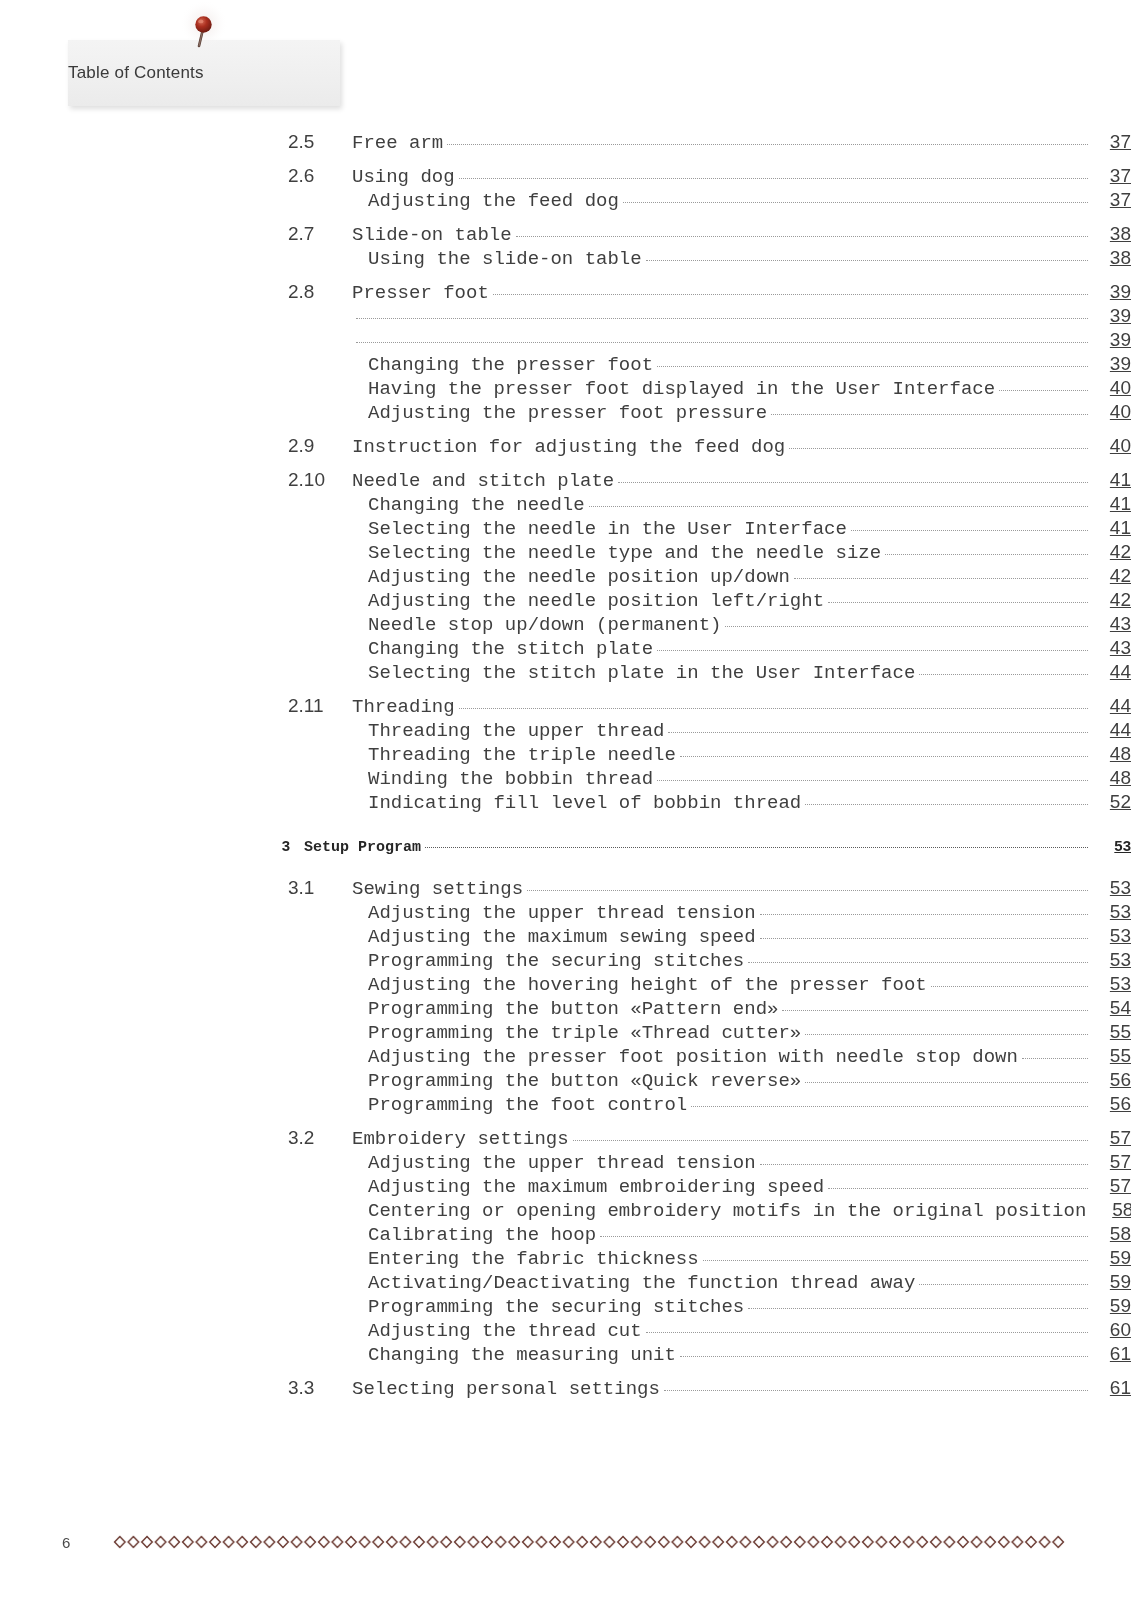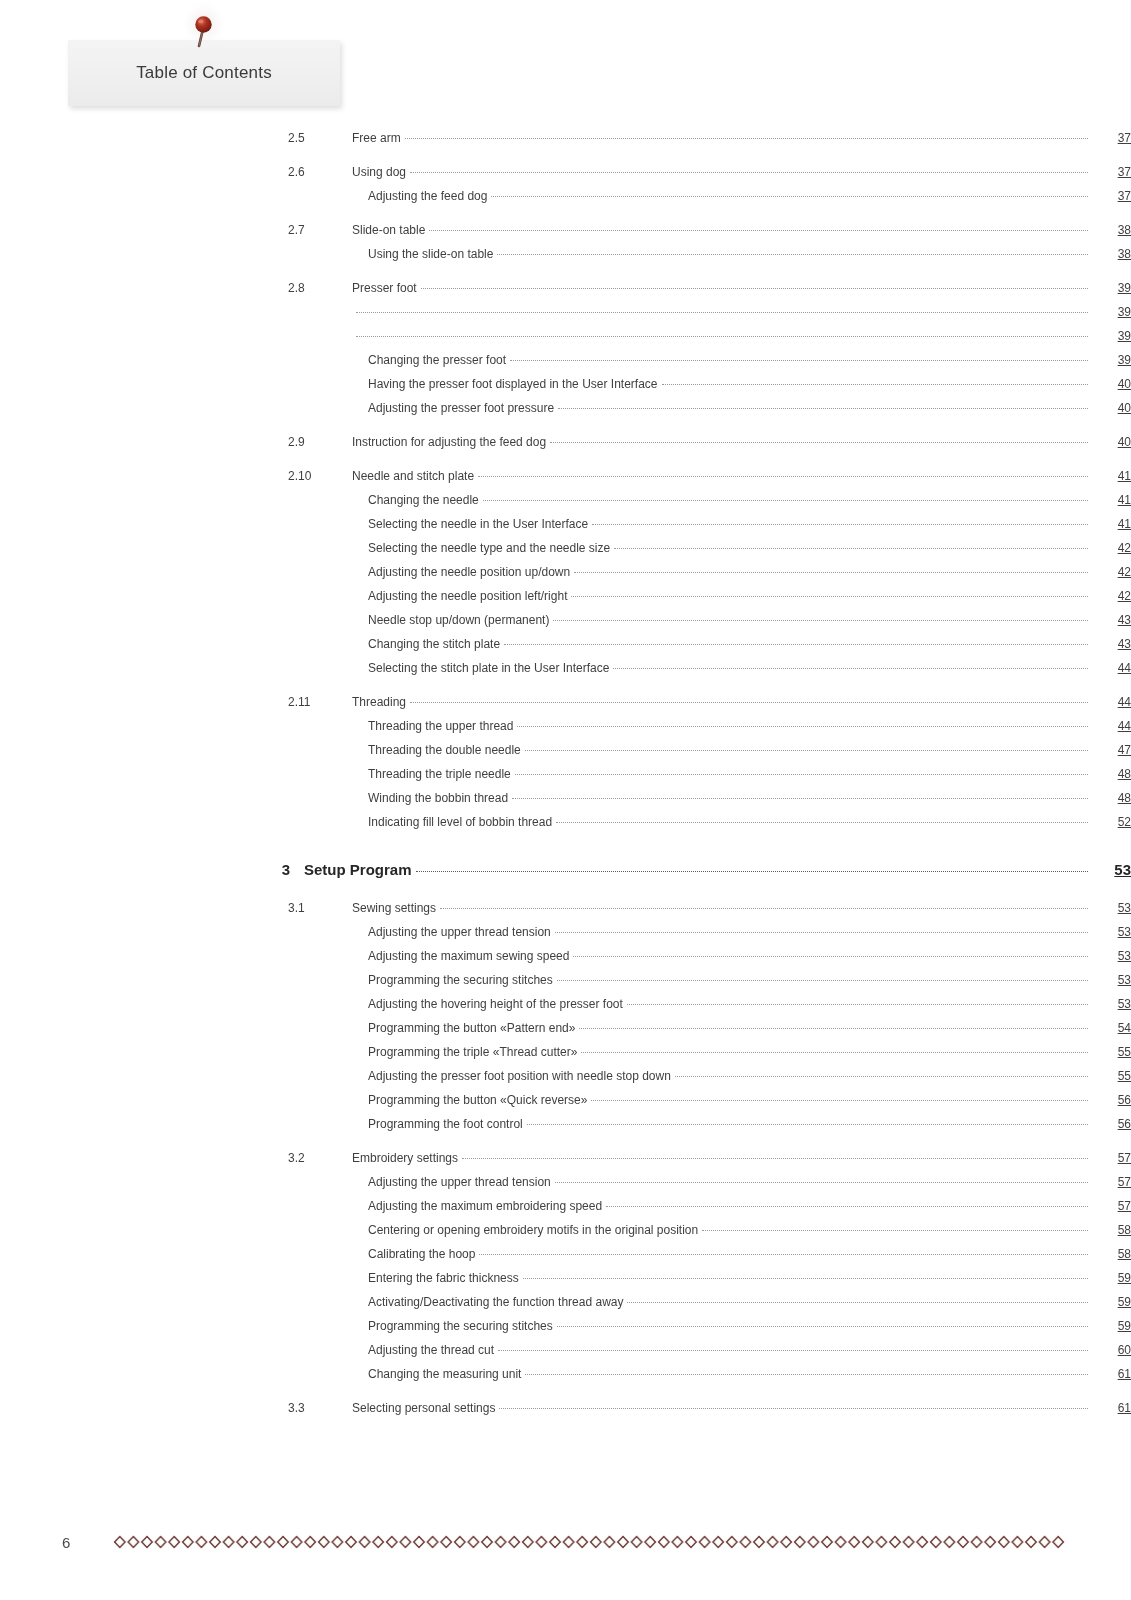--- a/index.html
+++ b/index.html
@@ -20,21 +20,21 @@
   #header-tab {
     position: absolute;
     left: 68px;
     top: 40px;
     width: 272px;
     height: 66px;
     background: linear-gradient(180deg, #f4f4f4 0%, #efefef 60%, #ebebeb 100%);
     box-shadow: 2px 3px 5px rgba(0,0,0,0.13);
     display: flex;
     align-items: center;
-    justify-content: center;
+    justify-content: flex-start;
   }
   #header-tab-label {
     font-size: 17px;
     color: #3a3a3a;
     letter-spacing: 0.2px;
   }
 
   
   #pushpin {
     position: absolute;
@@ -54,32 +54,33 @@
   }
   .toc-group {
     margin-bottom: 10px;
   }
   .toc-group:last-child { margin-bottom: 8px; }
 
   .toc-row {
     display: flex;
     align-items: baseline;
     height: 24px;
-    font-size: 12px;
+    font-size: 19px;
     color: #3f3f3f;
   }
   .toc-row .num {
     width: 64px;
     flex: 0 0 64px;
     margin-left: 288px;
     text-align: left;
     white-space: nowrap;
   }
   .toc-row .title {
     white-space: nowrap;
+    font-family: Liberation Mono, monospace;
   }
   .toc-row .leader {
     flex: 1 1 auto;
     overflow: hidden;
     margin: 0 3px 0 4px;
     position: relative;
     top: -3px;
     border-bottom: 1.6px dotted #9a9a9a;
   }
   .toc-row .pg {
@@ -308,26 +309,20 @@
         <span class="pg">44</span>
       </div>
       <div class="toc-row lvl-sub">
         <span class="num"></span>
         <span class="title">Threading the upper thread</span>
         <span class="leader"></span>
         <span class="pg">44</span>
       </div>
       <div class="toc-row lvl-sub">
         <span class="num"></span>
-        <span class="title">Threading the double needle</span>
-        <span class="leader"></span>
-        <span class="pg">47</span>
-      </div>
-      <div class="toc-row lvl-sub">
-        <span class="num"></span>
         <span class="title">Threading the triple needle</span>
         <span class="leader"></span>
         <span class="pg">48</span>
       </div>
       <div class="toc-row lvl-sub">
         <span class="num"></span>
         <span class="title">Winding the bobbin thread</span>
         <span class="leader"></span>
         <span class="pg">48</span>
       </div>

